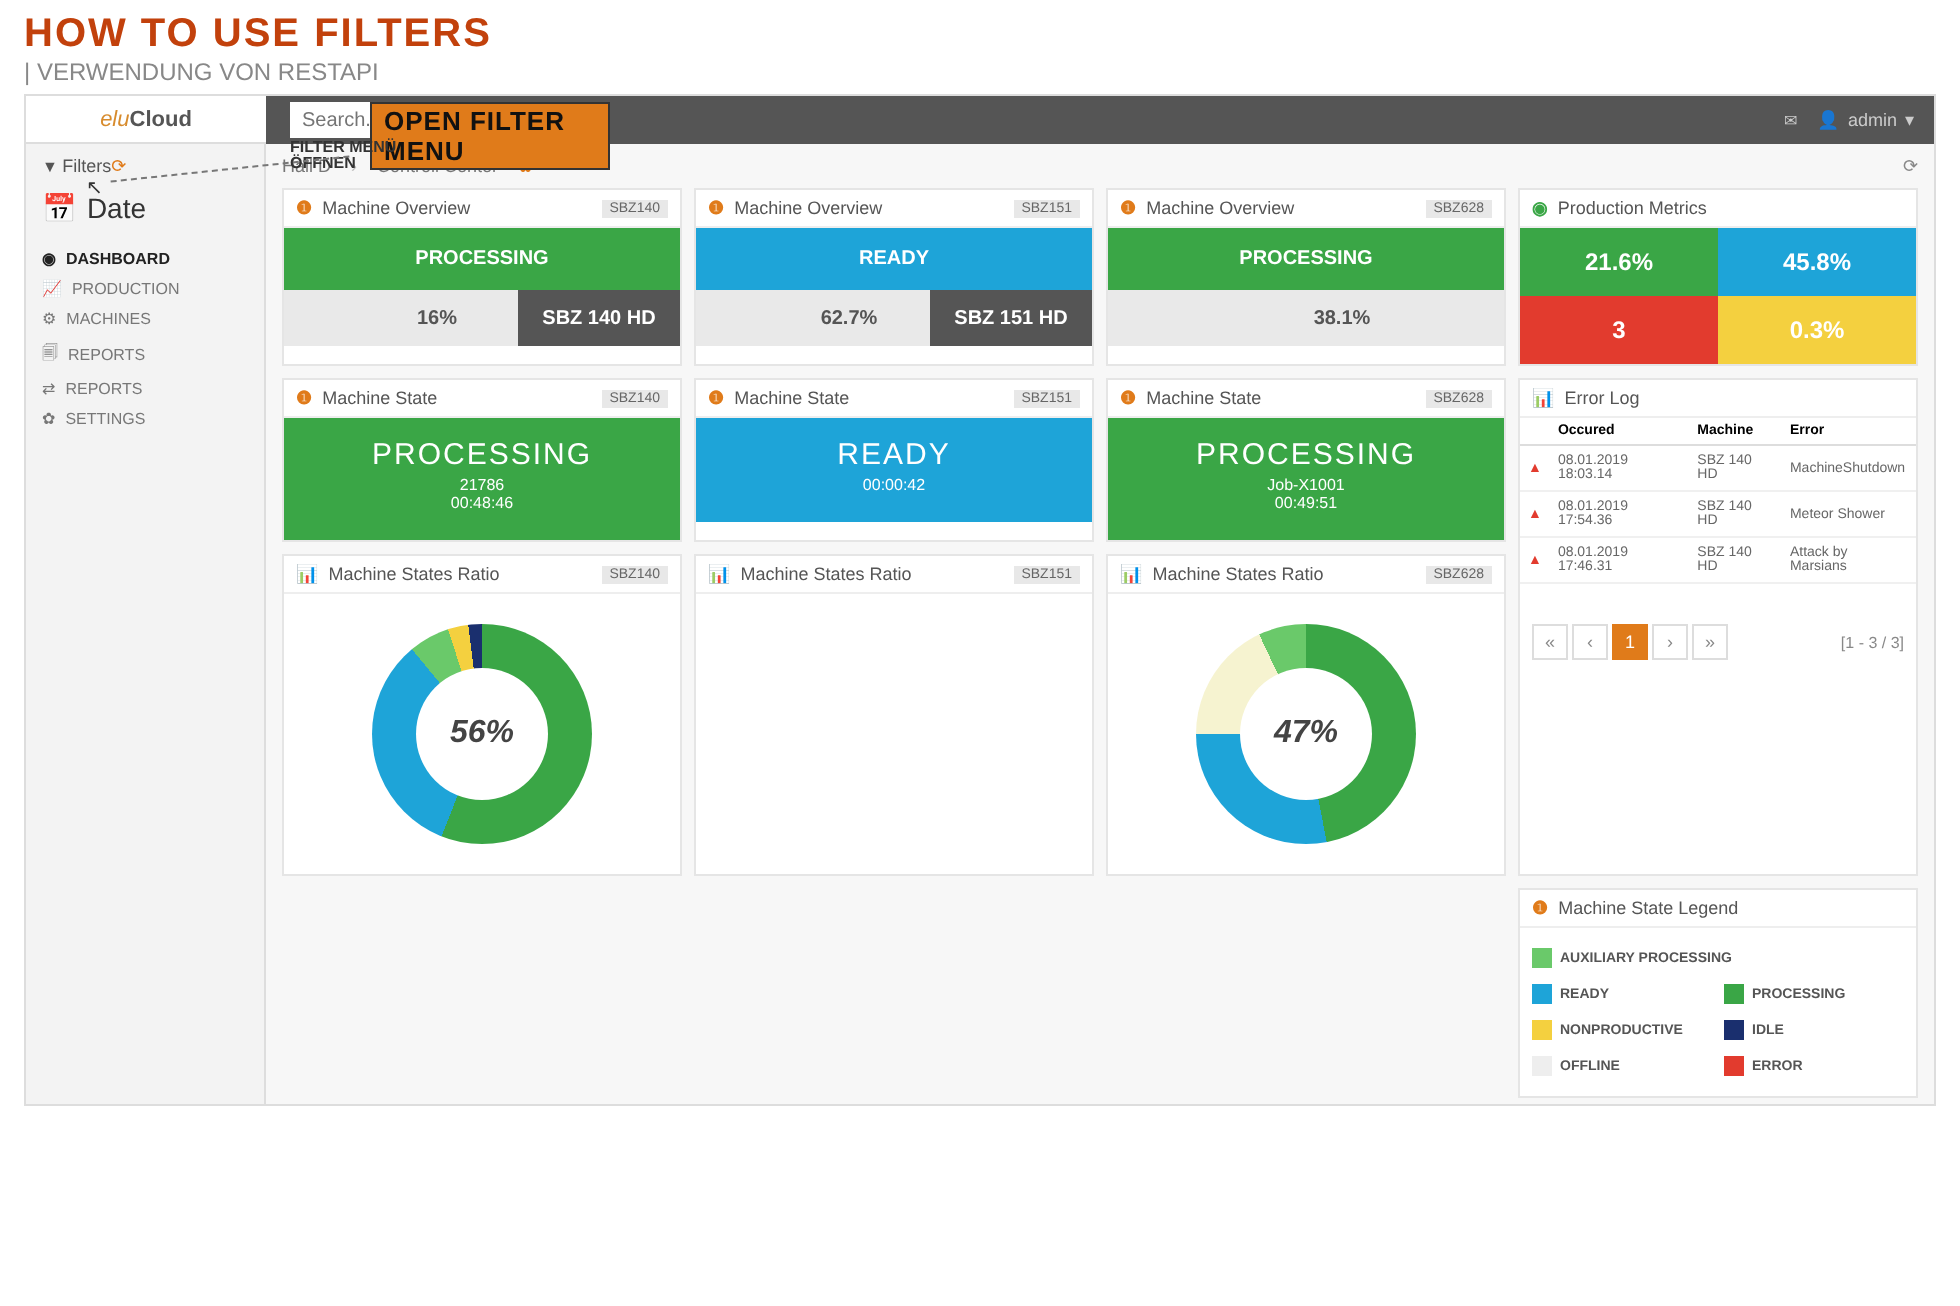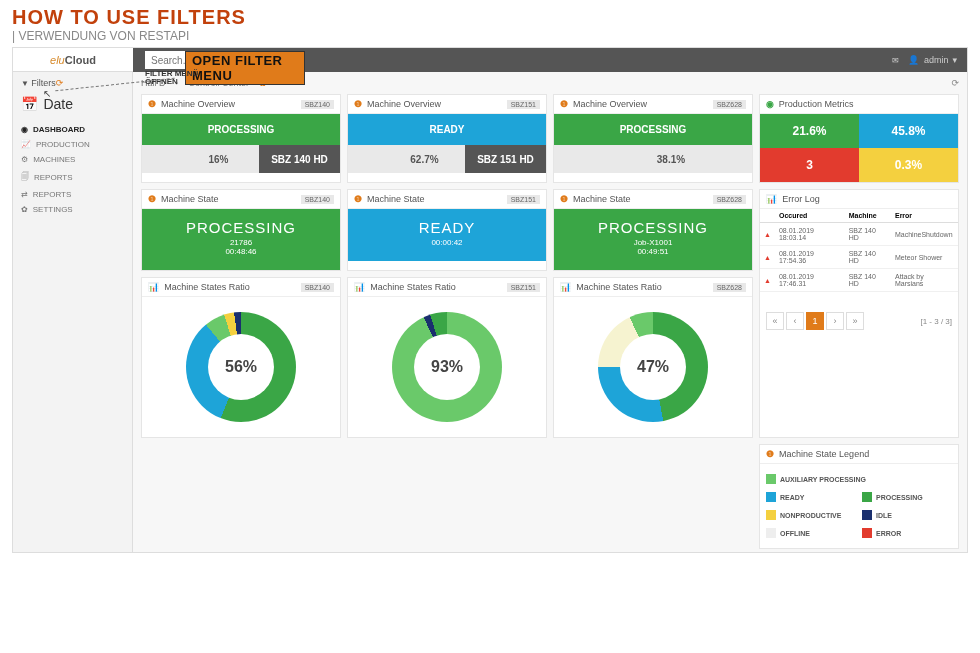--- a/index.html
+++ b/index.html
@@ -42,21 +42,21 @@
 .green { background: #3aa646; }
 .blue { background: #1ea4d8; }
 .red { background: #e23b2e; color: #fff; }
 .yellow { background: #f4d03f; color: #fff; }
 .metrics-body { display: grid; grid-template-columns: 1fr 1fr; grid-template-rows: 1fr 1fr; height: 68px; }
 .metric { display: flex; align-items: center; justify-content: center; font-weight: 700; color: #fff; font-size: 12px; }
 .state-body { color: #fff; text-align: center; padding: 10px 0 14px; }
 .state-body .big { font-size: 15px; font-weight: 400; letter-spacing: 1px; }
 .state-body .sub { font-size: 8px; margin-top: 2px; }
 .state-body .sub2 { font-size: 8px; }
-.chart-wrap { position: relative; height: 140px; display: flex; align-items: center; justify-content: center; }
+.chart-wrap { position: relative; height: 140px; display: flex; align-items: center; justify-content: center; font-style: italic; }
 .donut { position: relative; width: 110px; height: 110px; border-radius: 50%; }
 .donut-hole { position: absolute; top: 22px; left: 22px; width: 66px; height: 66px; border-radius: 50%; background: #fff; display: flex; align-items: center; justify-content: center; font-size: 16px; font-weight: 700; color: #444; }
 .errorlog table { width: 100%; border-collapse: collapse; font-size: 7px; }
 .errorlog th { text-align: left; padding: 3px 4px; font-size: 7px; border-bottom: 1px solid #ddd; font-weight: 700; }
 .errorlog td { padding: 4px 4px; border-bottom: 1px solid #f0f0f0; color: #666; }
 .tri { color: #e23b2e; font-size: 7px; }
 .pager-wrap { display: flex; align-items: center; justify-content: space-between; padding: 20px 6px 14px; }
 .pager { display: flex; gap: 2px; }
 .pbtn { width: 18px; height: 18px; border: 1px solid #ddd; background: #fff; display: flex; align-items: center; justify-content: center; font-size: 9px; color: #888; cursor: pointer; }
 .pbtn.active { background: #e07b1a; color: #fff; border-color: #e07b1a; }
@@ -304,25 +304,20 @@
                 <div class="donut-hole">56%</div>
               </div>
             </div>
         </div>
         <div class="card">
           <div class="card-head">
               <span class="bars-i">📊</span>
               <span>Machine States Ratio</span>
               <span class="tag">SBZ151</span>
             </div>
-          <div class="chart-wrap">
-              <div class="donut" id="donut-1" style="background: conic-gradient(rgb(106, 201, 106) 0%, rgb(106, 201, 106) 93%, rgb(26, 47, 110) 93%, rgb(26, 47, 110) 95%, rgb(58, 166, 70) 95%, rgb(58, 166, 70) 100%);">
-                <div class="donut-hole">93%</div>
-              </div>
-            </div>
         </div>
         <div class="card">
           <div class="card-head">
               <span class="bars-i">📊</span>
               <span>Machine States Ratio</span>
               <span class="tag">SBZ628</span>
             </div>
           <div class="chart-wrap">
               <div class="donut" id="donut-2" style="background: conic-gradient(rgb(58, 166, 70) 0%, rgb(58, 166, 70) 47%, rgb(30, 164, 216) 47%, rgb(30, 164, 216) 75%, rgb(246, 243, 208) 75%, rgb(246, 243, 208) 93%, rgb(106, 201, 106) 93%, rgb(106, 201, 106) 100%);">
                 <div class="donut-hole">47%</div>

